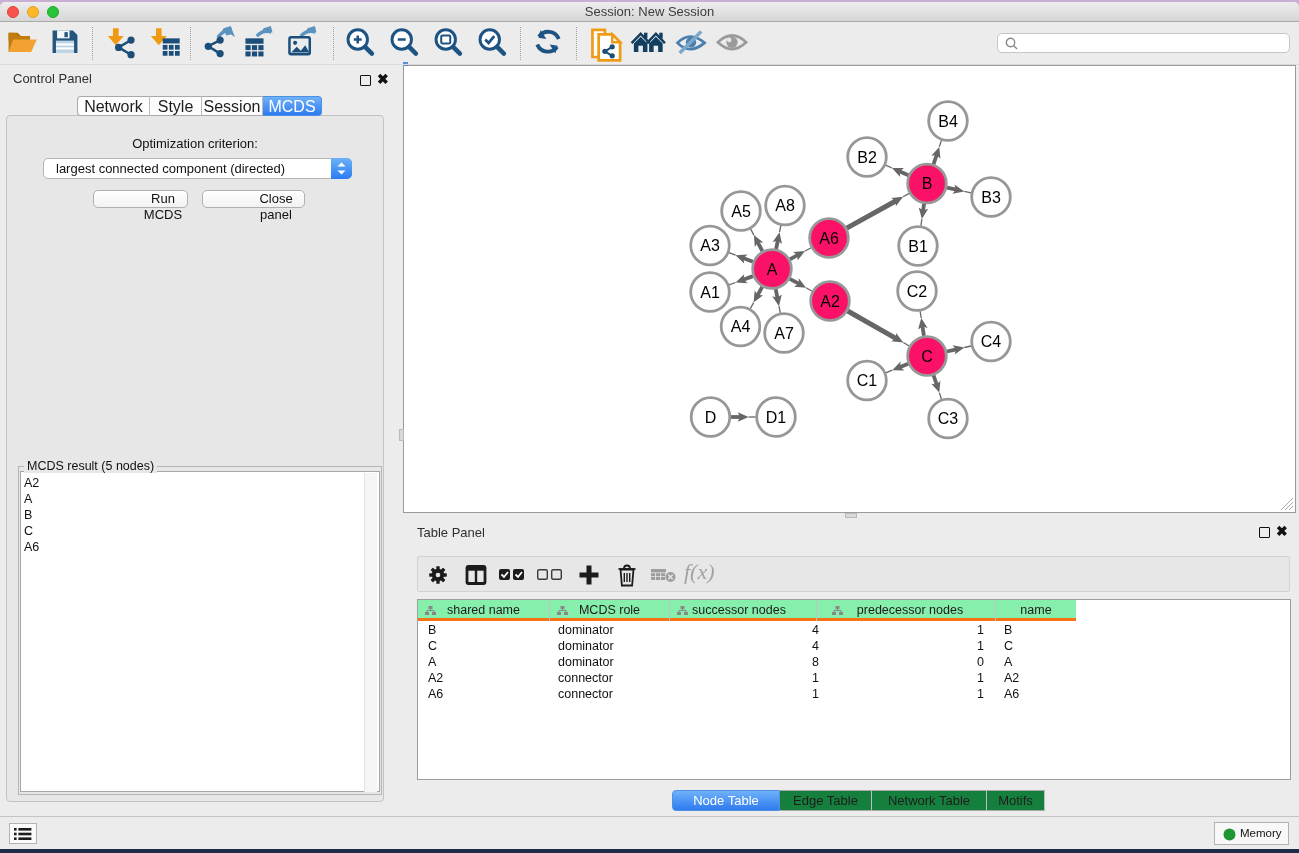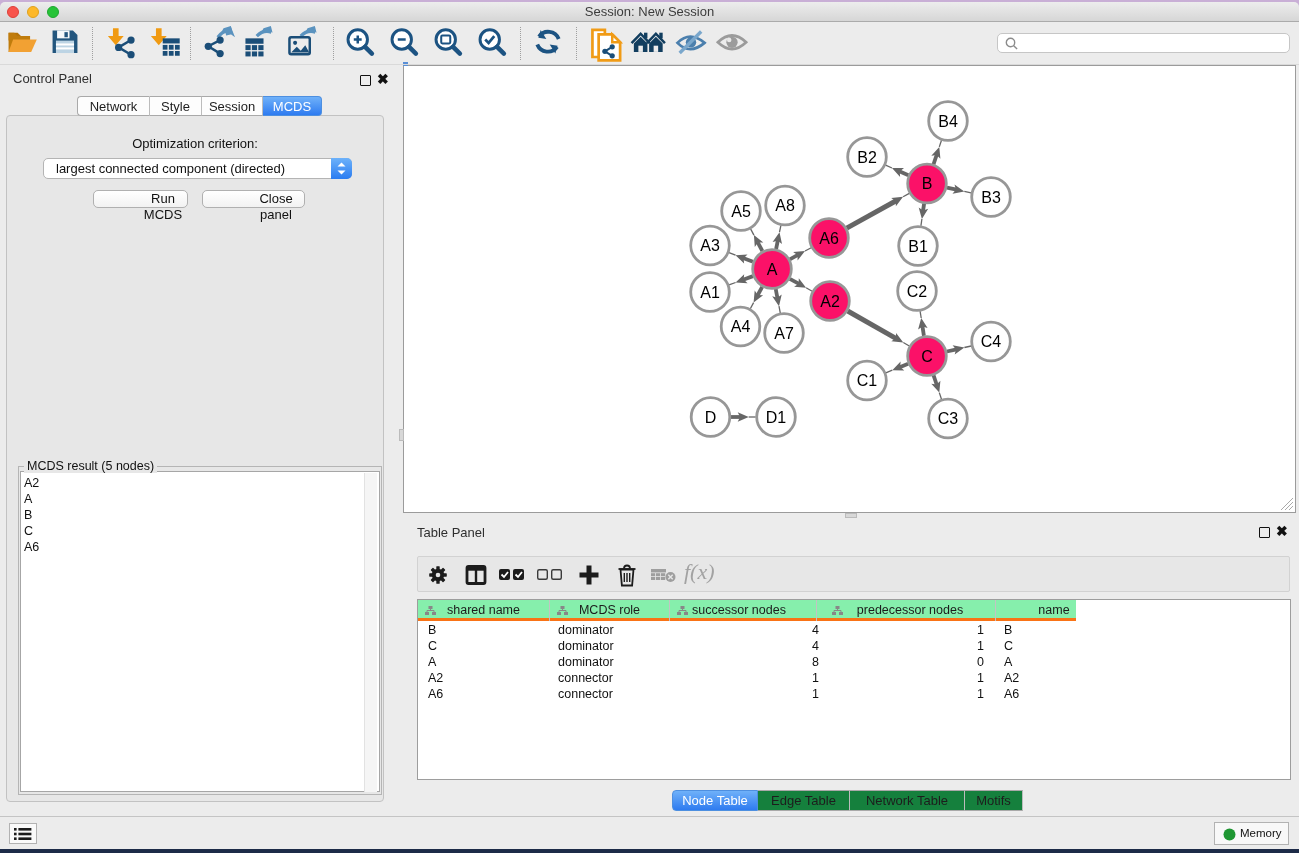--- a/index.html
+++ b/index.html
@@ -25,21 +25,21 @@
   #statusbar { position:absolute; left:0; top:817px; width:1299px; height:31px; background:#ececec; }
   #deskstrip { position:absolute; left:0; top:849px; width:1299px; height:4px; background:#1d2b48; }
   .panel-title { font-size:13px; color:#2f2f2f; }
   .float-btn { position:absolute; width:11px; height:11px; border:1.6px solid #111; border-radius:1px; }
   .close-btn { position:absolute; font-size:14px; font-weight:bold; color:#111; line-height:10px; }
   
   #cp-title { position:absolute; left:13px; top:71px; }
   #cp-content { position:absolute; left:6px; top:115px; width:378px; height:687px;
     background:#e7e7e7; border:1px solid #c2c2c2; border-radius:4px; }
   .tabrow { position:absolute; display:flex; height:20px; }
-  .tab { height:20px; line-height:19px; font-size:13px; color:#1d1d1d; background:#fdfdfd;
+  .tab { height:20px; line-height:19px; font-size:16px; color:#1d1d1d; background:#fdfdfd;
     border-top:1px solid #a9a9a9; border-bottom:1px solid #a9a9a9; border-right:1px solid #bcbcbc;
     text-align:center; }
   .tab.first { border-left:1px solid #a9a9a9; border-radius:4px 0 0 4px; }
   .tab.last { border-right:1px solid #a9a9a9; border-radius:0 4px 4px 0; }
   .tab.sel { background:linear-gradient(#6fb1f9,#2e7bf0); color:#fff; border-color:#4d8fe0; }
   
   #dd { position:absolute; left:43px; top:158px; width:309px; height:21px; background:#fff;
     border:1px solid #b4b4b4; border-radius:5px; font-size:13px; color:#111; line-height:19px;
     padding-left:12px; }
   #dd-btn { position:absolute; right:-1px; top:-1px; width:21px; height:21px; border-radius:0 5px 5px 0;
@@ -419,21 +419,21 @@
     <path d="M18.3 7.8 l4.4 4.4 M22.7 7.8 l-4.4 4.4" stroke="#e7e7e7" stroke-width="1.4"></path>
   </svg>
   <div class="abs" style="left:266px; top:2px; font-family:'Liberation Serif',serif; font-style:italic; font-size:22px; color:#a2a2a2;">f(x)</div>
 </div>
 <div id="ttable">
   <div id="thead">
     <div class="th" style="left:0; width:132px;">shared name</div>
     <div class="th" style="left:132px; width:120px;">MCDS role</div>
     <div class="th" style="left:244px; width:155px;">successor nodes</div>
     <div class="th" style="left:407px; width:171px;">predecessor nodes</div>
-    <div class="th" style="left:596px; width:80px; border-right:none;">name</div>
+    <div class="th" style="left:578px; width:80px; border-right:none;">name</div>
     <svg class="abs" style="left:7px; top:6px" width="11" height="10" viewBox="0 0 11 10">
         <g fill="#888">
           <rect x="3.5" y="0" width="4" height="3"></rect>
           <rect x="0" y="6" width="4" height="3"></rect>
           <rect x="7" y="6" width="4" height="3"></rect>
           <path d="M5.5 3 v2 M2 6 v-1.5 h7 V6" stroke="#888" fill="none"></path>
         </g>
       </svg>
     <svg class="abs" style="left:139px; top:6px" width="11" height="10" viewBox="0 0 11 10">
         <g fill="#888">
@@ -480,21 +480,21 @@
     <div class="trow num" style="left:300px; top:70px; width:101px;">1</div>
     <div class="trow num" style="left:460px; top:70px; width:106px;">1</div>
     <div class="trow" style="left:586px; top:70px;">A2</div>
   <div class="trow" style="left:10px; top:86px;">A6</div>
     <div class="trow" style="left:140px; top:86px;">connector</div>
     <div class="trow num" style="left:300px; top:86px; width:101px;">1</div>
     <div class="trow num" style="left:460px; top:86px; width:106px;">1</div>
     <div class="trow" style="left:586px; top:86px;">A6</div>
 </div>
 <div class="tabrow" style="left:672px; top:790px;">
-  <div class="btab sel tab first" style="width:86px">Node Table</div>
+  <div class="btab sel tab first" style="width:108px">Node Table</div>
   <div class="btab" style="width:92px">Edge Table</div>
   <div class="btab" style="width:115px">Network Table</div>
   <div class="btab last" style="width:58px">Motifs</div>
 </div>
 <div class="abs" style="left:0; top:64px; width:1299px; height:1px; background:#d9d9d9;"></div>
 <div id="statusline"></div>
 <div id="statusbar"></div>
 <div id="list-btn">
   <svg width="18" height="14" style="position:absolute;left:4px;top:3px" viewBox="0 0 18 14">
     <g fill="#1c1c1c">

